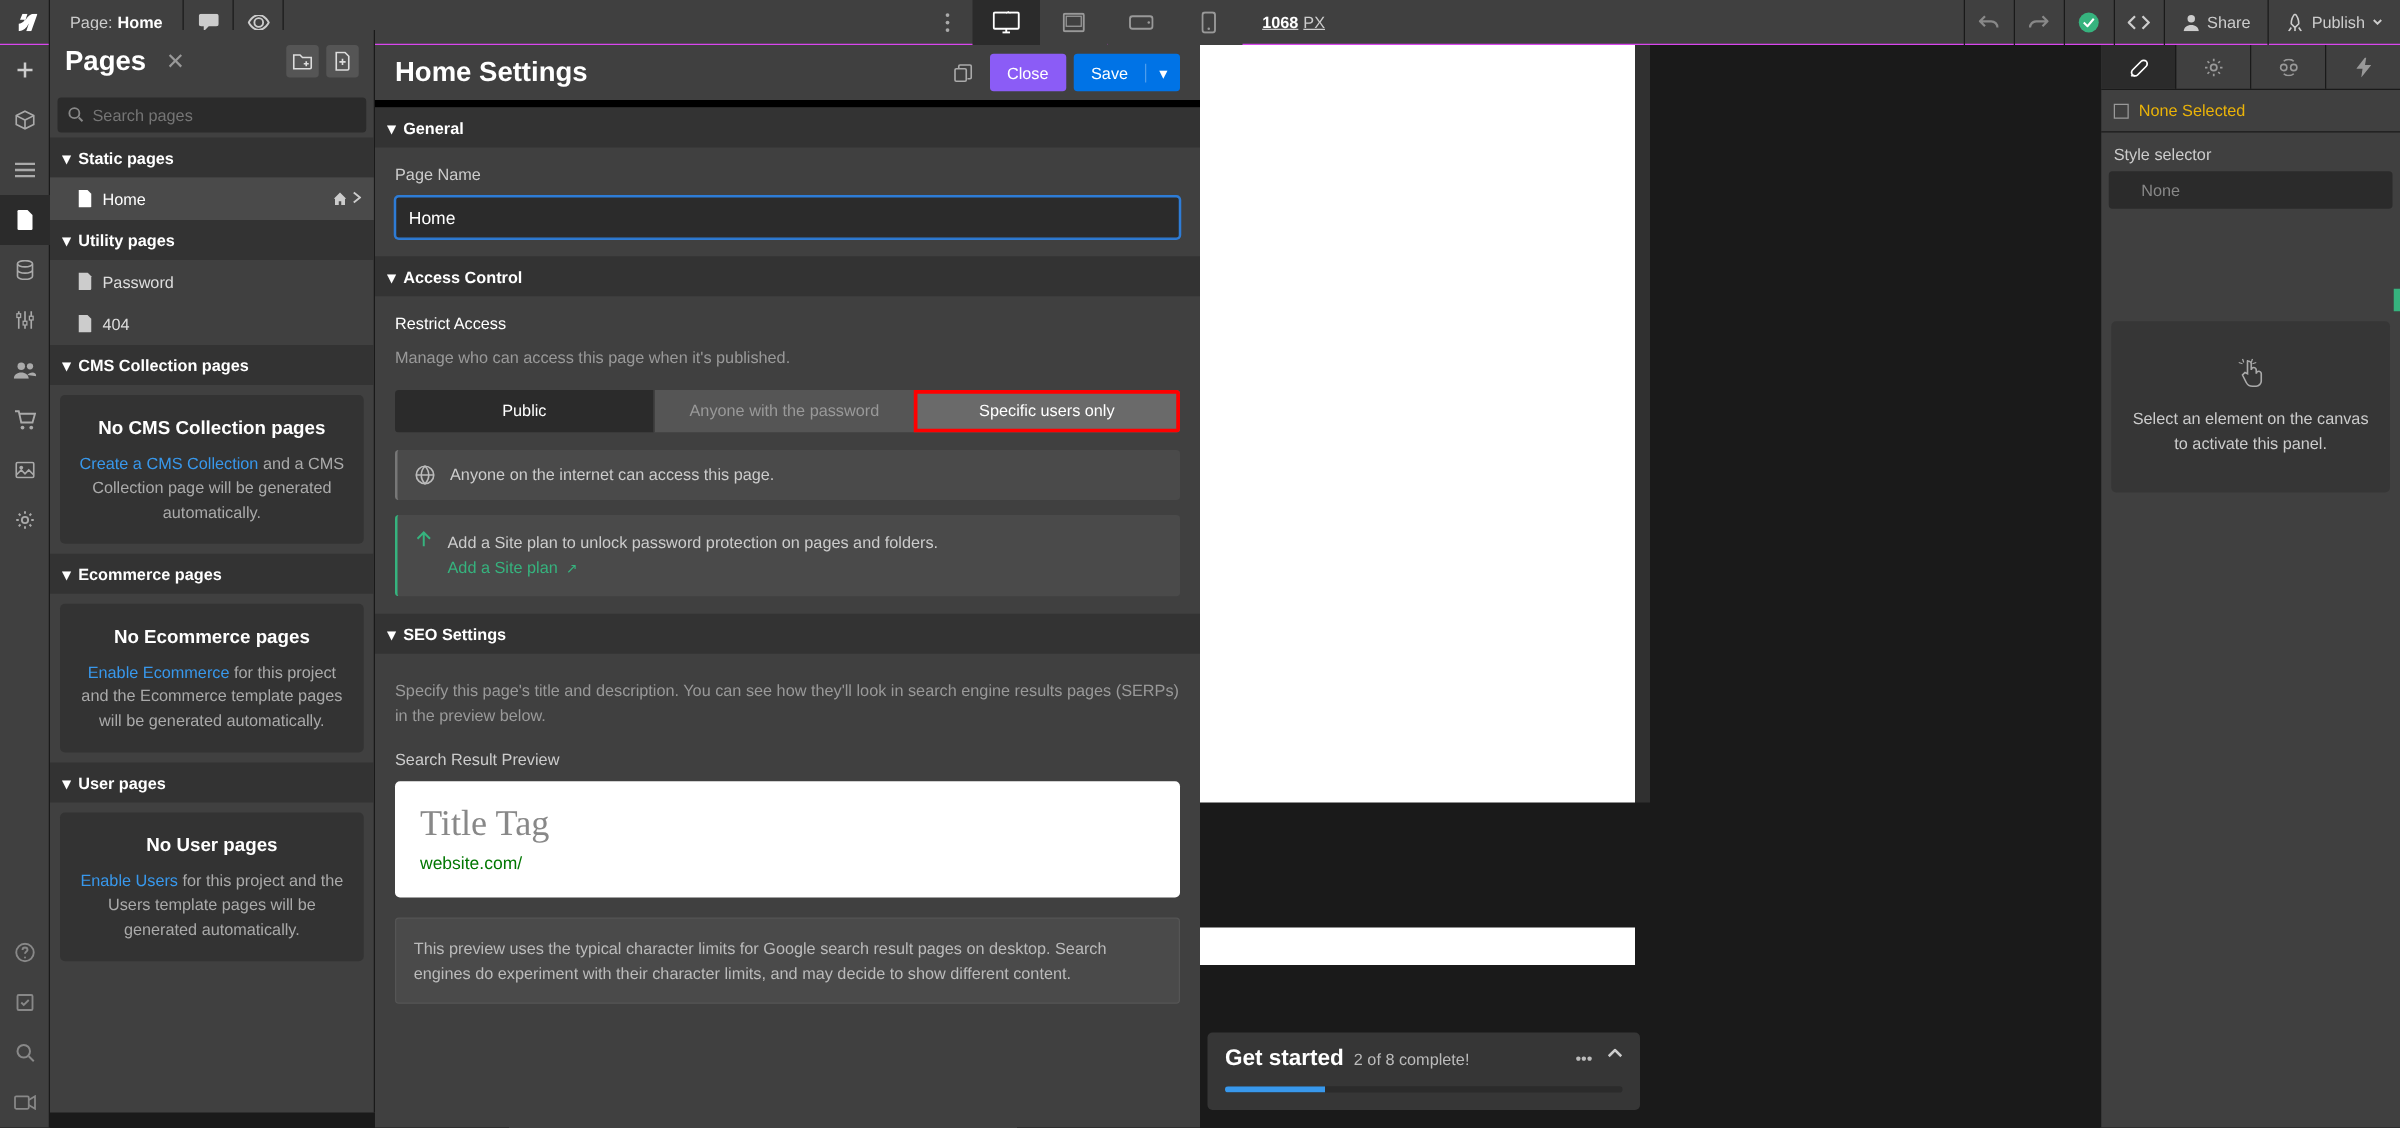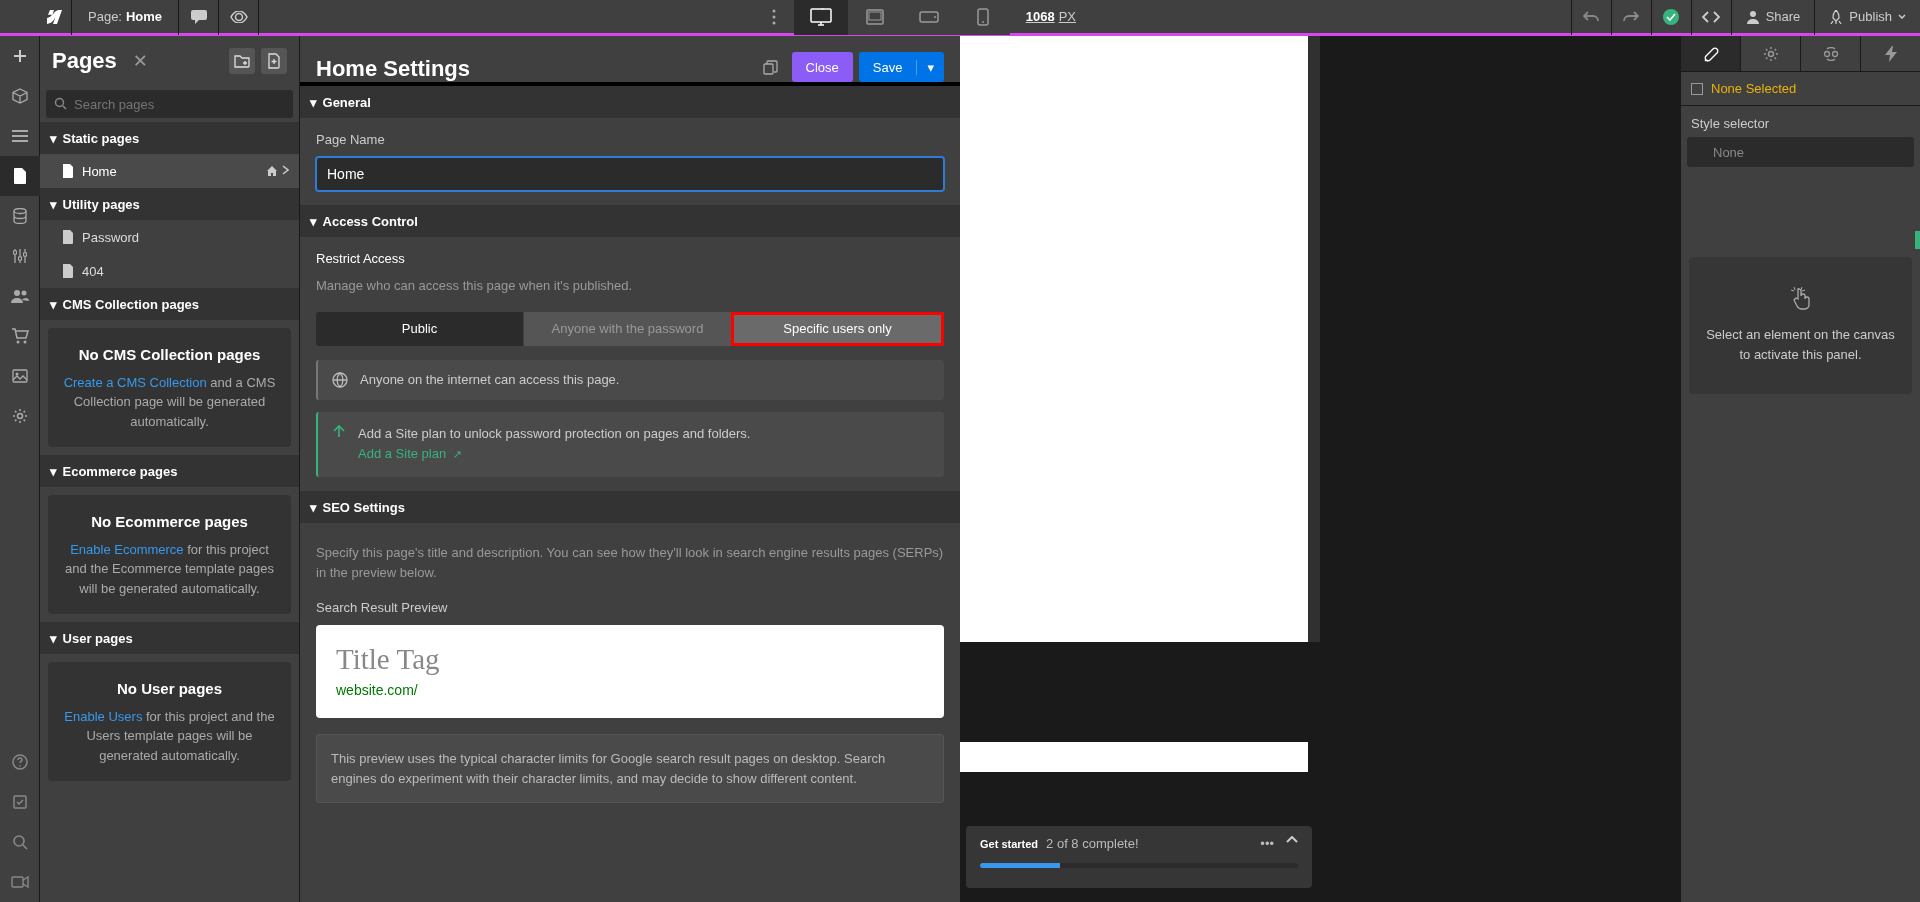--- a/index.html
+++ b/index.html
@@ -1,18 +1,18 @@
 <!DOCTYPE html>
 <html><head>
 <meta charset="utf-8">
 <style>
 *{margin:0;padding:0;box-sizing:border-box;font-family:Arial,Helvetica,sans-serif;}
 body{background:#1a1a1a;color:#d4d4d4;font-size:13px;overflow:hidden;width:1920px;height:902px;}
 
-.topbar{height:36px;background:#404040;display:flex;align-items:center;border-bottom:3px solid #d946ef;padding-left:32px;}
+.topbar{height:36px;background:#404040;display:flex;align-items:center;border-bottom:1px solid #d946ef;}
 .topbar-left{display:flex;align-items:center;height:100%;}
 .logo-cell{width:40px;height:36px;display:flex;align-items:center;justify-content:center;border-right:1px solid #1a1a1a;}
 .page-pill{padding:0 16px;height:36px;display:flex;align-items:center;color:#ccc;border-right:1px solid #1a1a1a;}
 .page-pill b{color:#fff;font-weight:600;margin-left:4px;}
 .top-icon-cell{width:40px;height:36px;display:flex;align-items:center;justify-content:center;border-right:1px solid #1a1a1a;color:#ccc;}
 .topbar-center{flex:1;display:flex;align-items:center;justify-content:center;height:100%;}
 .breakpoints{display:flex;height:36px;align-items:center;}
 .bp{width:54px;height:36px;display:flex;align-items:center;justify-content:center;color:#999;background:#404040;}
 .bp.active{background:#2b2b2b;color:#fff;}
 .bpsize{margin-left:16px;color:#ccc;text-decoration:underline;}
@@ -21,21 +21,21 @@
 .ticon{width:40px;height:36px;display:flex;align-items:center;justify-content:center;color:#999;border-left:1px solid #1a1a1a;}
 .ticon.status{color:#fff;}
 .status-dot{width:16px;height:16px;border-radius:50%;background:#36b37e;display:flex;align-items:center;justify-content:center;}
 .share-cell,.publish-cell{padding:0 14px;height:36px;display:flex;align-items:center;border-left:1px solid #1a1a1a;color:#ccc;gap:6px;}
 
 .left-toolbar{position:absolute;left:0;top:36px;width:40px;height:calc(100% - 36px);background:#404040;display:flex;flex-direction:column;border-right:1px solid #1a1a1a;}
 .lt-icon{width:40px;height:40px;display:flex;align-items:center;justify-content:center;color:#999;}
 .lt-icon.active{background:#2b2b2b;color:#fff;}
 .lt-spacer{flex:1;}
 
-.pages-panel{position:absolute;left:40px;top:36px;width:260px;height:calc(100% - 36px);background:#404040;display:flex;flex-direction:column;border-right:1px solid #1a1a1a;}
+.pages-panel{position:absolute;left:40px;top:24px;width:260px;height:calc(100% - 36px);background:#404040;display:flex;flex-direction:column;border-right:1px solid #1a1a1a;}
 .pages-header{height:50px;display:flex;align-items:center;padding:0 12px;justify-content:space-between;}
 .pages-header h2{color:#fff;font-size:22px;font-weight:700;}
 .pages-header-left{display:flex;align-items:center;gap:8px;}
 .pages-close{color:#999;font-size:18px;margin-left:8px;}
 .pages-header-icons{display:flex;gap:6px;}
 .ph-icon{width:26px;height:26px;display:flex;align-items:center;justify-content:center;background:#555;border-radius:3px;}
 .search-row{padding:4px 6px;}
 .search-input{width:100%;height:28px;background:#2b2b2b;border:none;border-radius:3px;color:#999;padding:0 8px 0 28px;font-size:13px;}
 .search-wrap{position:relative;}
 .search-wrap .mag{position:absolute;left:8px;top:7px;color:#888;}
@@ -43,21 +43,21 @@
 .page-row{height:34px;display:flex;align-items:center;padding:0 10px 0 22px;color:#ddd;gap:8px;}
 .page-row.active{background:#4a4a4a;color:#fff;}
 .page-row .right-icons{margin-left:auto;display:flex;gap:4px;color:#aaa;}
 .empty-card{margin:8px;padding:16px 12px;background:#333;border-radius:4px;text-align:center;color:#aaa;line-height:1.5;}
 .empty-card h4{color:#fff;font-size:15px;font-weight:700;margin-bottom:6px;}
 .empty-card a{color:#3898ec;}
 
 .settings-panel{position:absolute;left:300px;top:36px;width:660px;height:calc(100% - 36px);background:#404040;display:flex;flex-direction:column;overflow-y:auto;}
 .settings-panel::-webkit-scrollbar{width:10px;}
 .settings-panel::-webkit-scrollbar-thumb{background:#666;}
-.settings-header{height:50px;display:flex;align-items:flex-end;padding:0 16px;justify-content:space-between;border-bottom:4px solid #000000;gap:15px;}
+.settings-header{height:50px;display:flex;align-items:center;padding:0 16px;justify-content:space-between;border-bottom:6px solid #000000;gap:15px;}
 .settings-header h2{color:#fff;font-size:22px;font-weight:700;}
 .settings-hbtns{display:flex;gap:6px;align-items:center;}
 .btn{height:30px;padding:0 14px;border-radius:3px;display:flex;align-items:center;font-size:13px;border:none;cursor:pointer;}
 .btn-close{background:#8b5cf6;color:#fff;}
 .btn-save{background:#0073e6;color:#fff;padding-right:10px;}
 .btn-save .chev{margin-left:14px;border-left:1px solid rgba(255,255,255,.3);padding-left:10px;}
 .copy-icon{width:30px;height:30px;display:flex;align-items:center;justify-content:center;color:#aaa;}
 .sect-title{height:32px;background:#333;display:flex;align-items:center;padding:0 10px;color:#fff;font-weight:600;gap:6px;}
 .sect-body{padding:14px 16px;}
 .label{color:#ccc;margin-bottom:10px;display:block;}
@@ -80,21 +80,21 @@
 .serp-desc{color:#888;font-size:14px;}
 .serp-foot{margin-top:16px;padding:14px;background:#4a4a4a;border:1px solid #555;border-radius:3px;color:#bbb;line-height:1.5;font-size:13px;}
 
 .canvas{position:absolute;left:960px;top:36px;width:360px;bottom:0;background:#1a1a1a;}
 .canvas-inner{position:absolute;left:0;top:0;right:12px;height:606px;background:#fff;}
 .canvas-scroll{position:absolute;right:0;top:0;width:12px;height:606px;background:#303030;}
 .canvas-white2{position:absolute;left:0;top:706px;right:12px;height:30px;background:#fff;}
 
 .getstarted{position:absolute;bottom:14px;left:966px;width:346px;height:62px;background:#363636;border-radius:4px;padding:10px 14px;}
 .gs-top{display:flex;align-items:center;justify-content:space-between;}
-.gs-title{color:#fff;font-weight:700;font-size:11px;}
+.gs-title{color:#fff;font-weight:700;font-size:18px;}
 .gs-sub{color:#bbb;margin-left:8px;font-size:13px;}
 .gs-icons{display:flex;gap:12px;color:#bbb;}
 .gs-bar{height:5px;background:#2b2b2b;border-radius:3px;margin-top:12px;overflow:hidden;}
 .gs-fill{height:100%;width:25%;background:#3898ec;}
 
 .right-panel{position:absolute;right:0;top:36px;width:240px;height:calc(100% - 36px);background:#404040;border-left:1px solid #1a1a1a;}
 .rp-tabs{height:36px;display:flex;border-bottom:1px solid #1a1a1a;}
 .rp-tab{flex:1;display:flex;align-items:center;justify-content:center;color:#999;border-right:1px solid #1a1a1a;}
 .rp-tab.active{background:#2b2b2b;color:#fff;}
 .rp-tab:last-child{border-right:none;}

